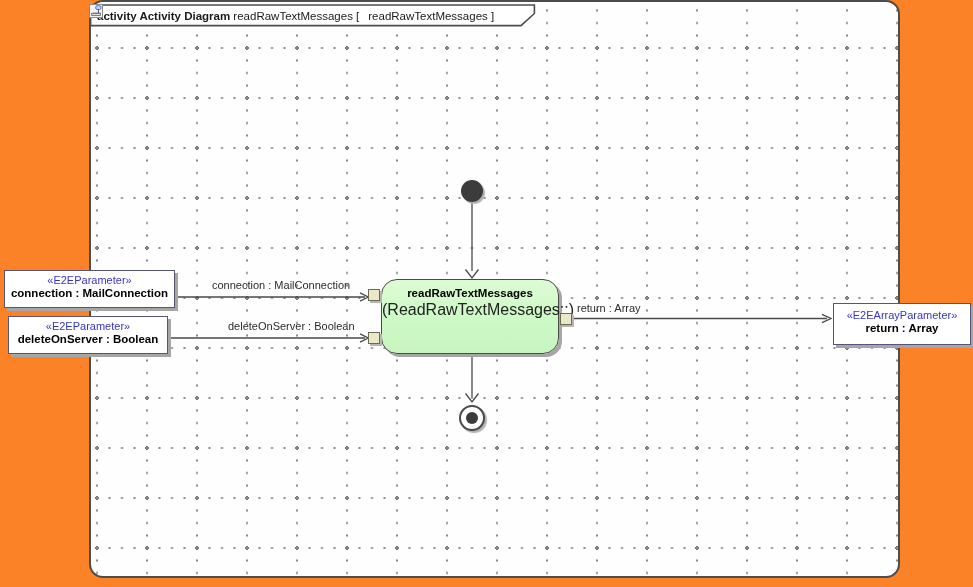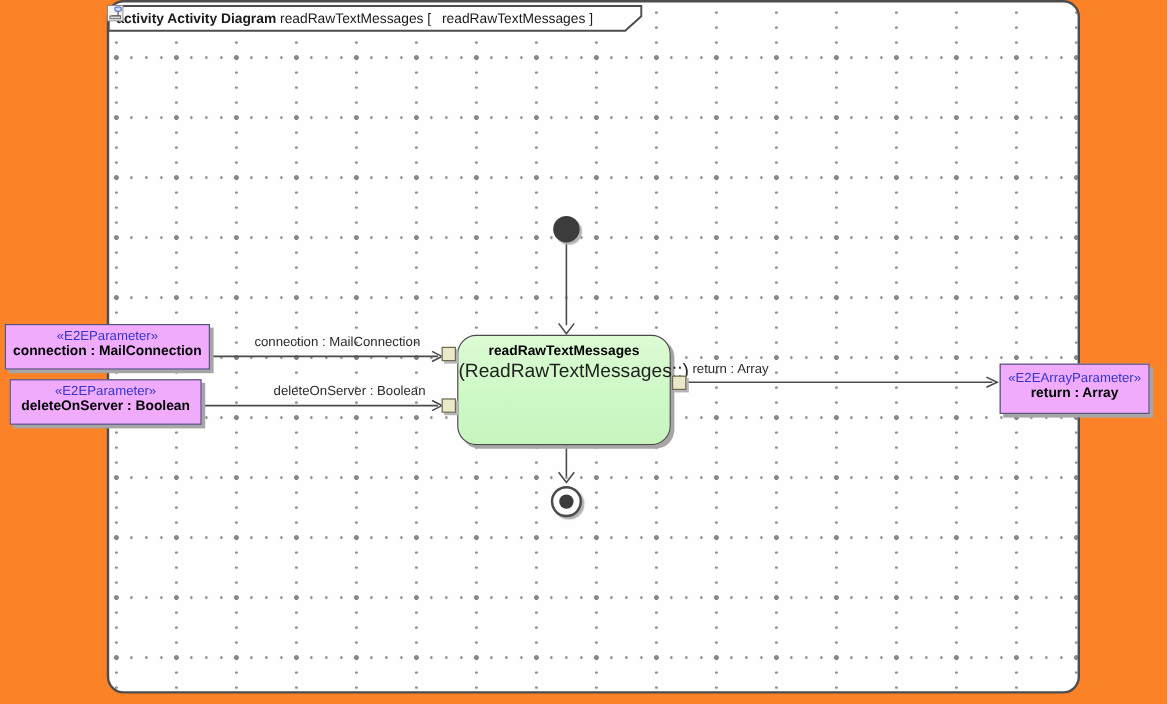--- a/index.html
+++ b/index.html
@@ -28,44 +28,44 @@
     font-size:11.5px;color:#1a1a1a;white-space:pre;
   }
   .tab .t-bold{font-weight:bold;}
   .tab .t-icon{margin:0 4px 0 5px;display:inline-flex;}
 
   
   .shadowed{box-shadow:3px 3px 0 #a6a6a6;}
 
   
   .action{
-    position:absolute;left:381px;top:279px;width:178px;height:92px;box-sizing:border-box;
+    position:absolute;left:381px;top:279px;width:178px;height:75px;box-sizing:border-box;
     background:linear-gradient(180deg,#ddfbd4 0%,#cdf9c6 55%,#c7f4bf 100%);
     border:1.5px solid #4a4a4a;border-radius:16px;
     text-align:center;padding-top:7px;
   }
   .action .a-name{font-size:11.5px;font-weight:bold;color:#000;}
   .action .a-qual{font-size:16px;color:#222;margin-top:2px;}
 
   
   .pin{
     position:absolute;width:12px;height:12px;box-sizing:border-box;
     background:#eae8c8;border:1px solid #6b6b52;box-shadow:2px 2px 0 #b5b5b5;
   }
 
   
   .param{
-    position:absolute;box-sizing:border-box;background:#f0abfc;
+    position:absolute;box-sizing:border-box;background:#ffffff;
     border:1.2px solid #54547c;text-align:center;padding-top:3px;
   }
   .param .p-stereo{font-size:11px;color:#3535cd;}
   .param .p-name{font-size:11.5px;font-weight:bold;color:#000;margin-top:1px;}
   .param-1{left:4px;top:270px;width:171px;height:38px;}
   .param-2{left:8px;top:316px;width:160px;height:38px;}
-  .param-3{left:833px;top:303px;width:125px;height:42px;padding-top:5px;}
+  .param-3{left:833px;top:303px;width:138px;height:42px;padding-top:5px;}
 
   
   .initial-node{
     position:absolute;left:461px;top:180px;width:22px;height:22px;border-radius:50%;
     background:#3c3c3c;box-shadow:2px 2px 1px #b2b2b2;
   }
   .final-node{
     position:absolute;left:459px;top:405px;width:26px;height:26px;box-sizing:border-box;
     border:2px solid #4a4a4a;border-radius:50%;background:#fff;
     box-shadow:2px 2px 1px #b2b2b2;display:flex;align-items:center;justify-content:center;

